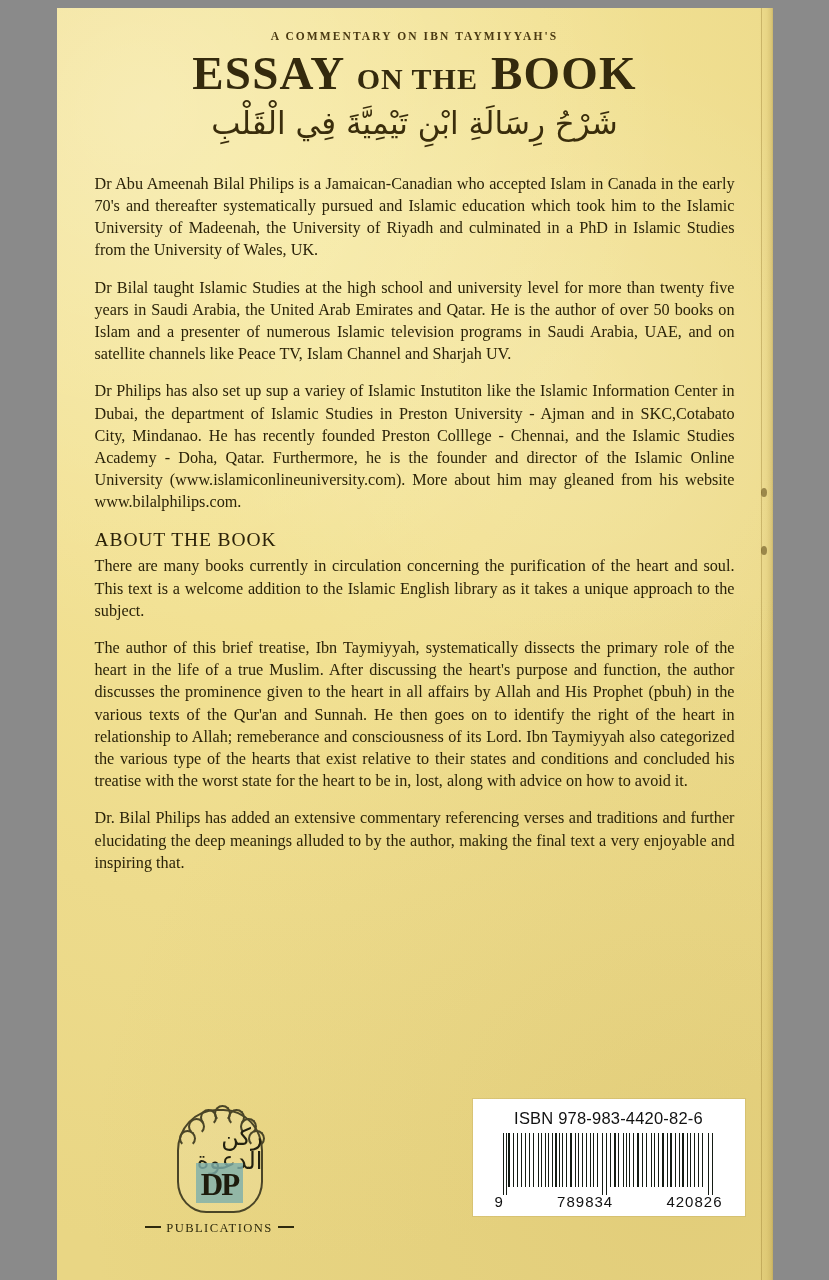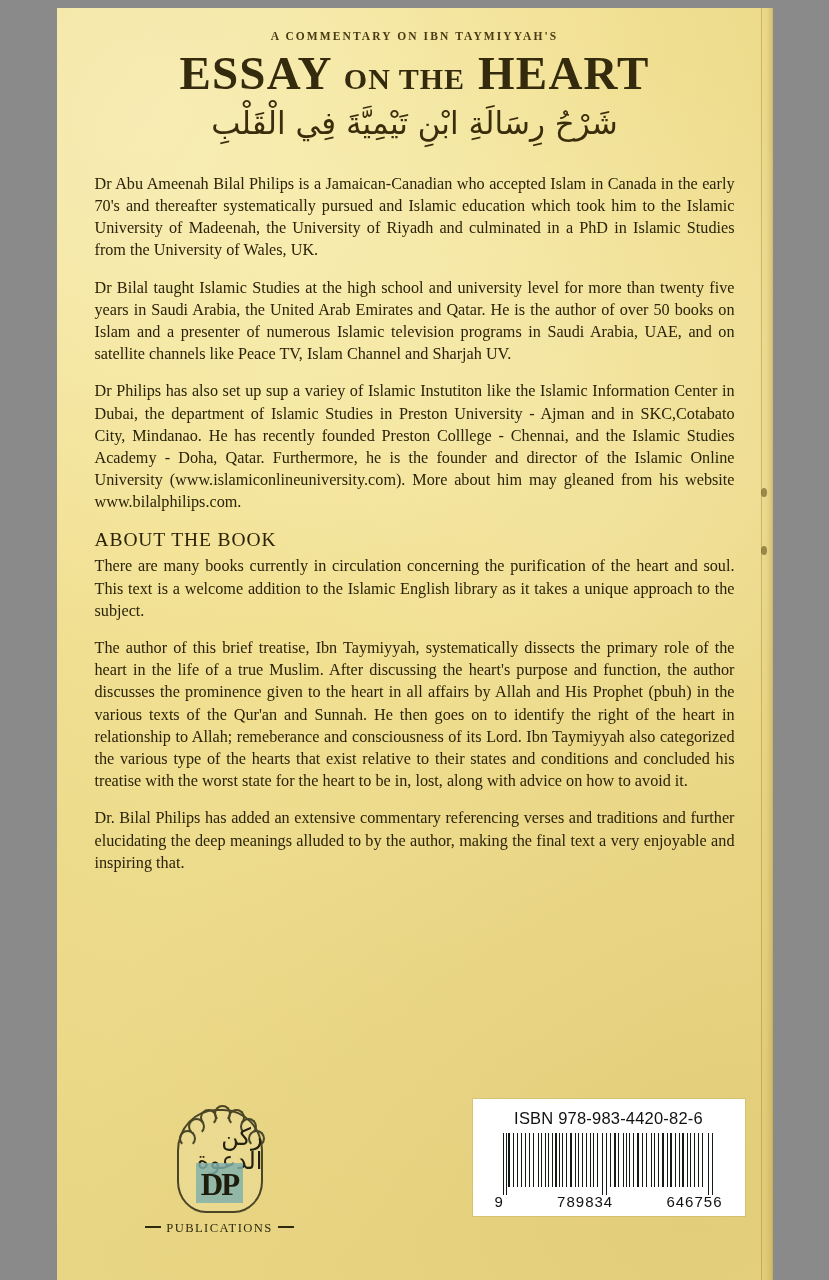--- a/index.html
+++ b/index.html
@@ -301,21 +301,21 @@
 
   <div class="page-edge"></div>
   <div class="edge-line"></div>
   <div class="edge-mark m1"></div>
   <div class="edge-mark m2"></div>
 
   <div class="content">
 
     <div class="header">
       <p class="kicker">A COMMENTARY ON IBN TAYMIYYAH'S</p>
-      <h1 class="title"><span class="cap">ESSAY</span> <span class="small">ON THE</span> <span class="cap">HEART</span></h1>
+      <h1 class="title"><span class="cap">ESSAY</span> <span class="small">ON THE</span> <span class="cap">BOOK</span></h1>
       <p class="arabic-title">شَرْحُ رِسَالَةِ ابْنِ تَيْمِيَّةَ فِي الْقَلْبِ</p>
     </div>
 
     <div class="body-block">
       <p class="para">Dr Abu Ameenah Bilal Philips is a Jamaican-Canadian who accepted Islam in Canada in the early 70's and thereafter systematically pursued and Islamic education which took him to the Islamic University of Madeenah, the University of Riyadh and culminated in a PhD in Islamic Studies from the University of Wales, UK.</p>
       <p class="para">Dr Bilal taught Islamic Studies at the high school and university level for more than twenty five years in Saudi Arabia, the United Arab Emirates and Qatar. He is the author of over 50 books on Islam and a presenter of numerous Islamic television programs in Saudi Arabia, UAE, and on satellite channels like Peace TV, Islam Channel and Sharjah  UV.</p>
       <p class="para">Dr Philips has  also set up sup a variey of Islamic Instutiton like the Islamic Information Center in Dubai,  the department of Islamic Studies in Preston University - Ajman and in SKC,Cotabato City, Mindanao. He has recently founded Preston Colllege - Chennai, and the Islamic Studies Academy - Doha, Qatar. Furthermore, he is the founder and director of the Islamic Online University (www.islamiconlineuniversity.com). More about him may gleaned from his website www.bilalphilips.com.</p>
     </div>
 
     <div class="section-gap"></div>
@@ -458,19 +458,19 @@
           <i class="sh" style="width: 2.6px;"></i>
           <i style="width: 1.7px; background: transparent;"></i>
           <i style="width: 1.4px; background: transparent;"></i>
           <i style="width: 1.6px;"></i>
           <i style="width: 1.4px; background: transparent;"></i>
           <i style="width: 1.6px;"></i>
         </div>
       <div class="bc-digits">
         <span>9</span>
         <span>789834</span>
-        <span>646756</span>
+        <span>420826</span>
       </div>
     </div>
 
   </div>
 
 </div>
 
 </body></html>

